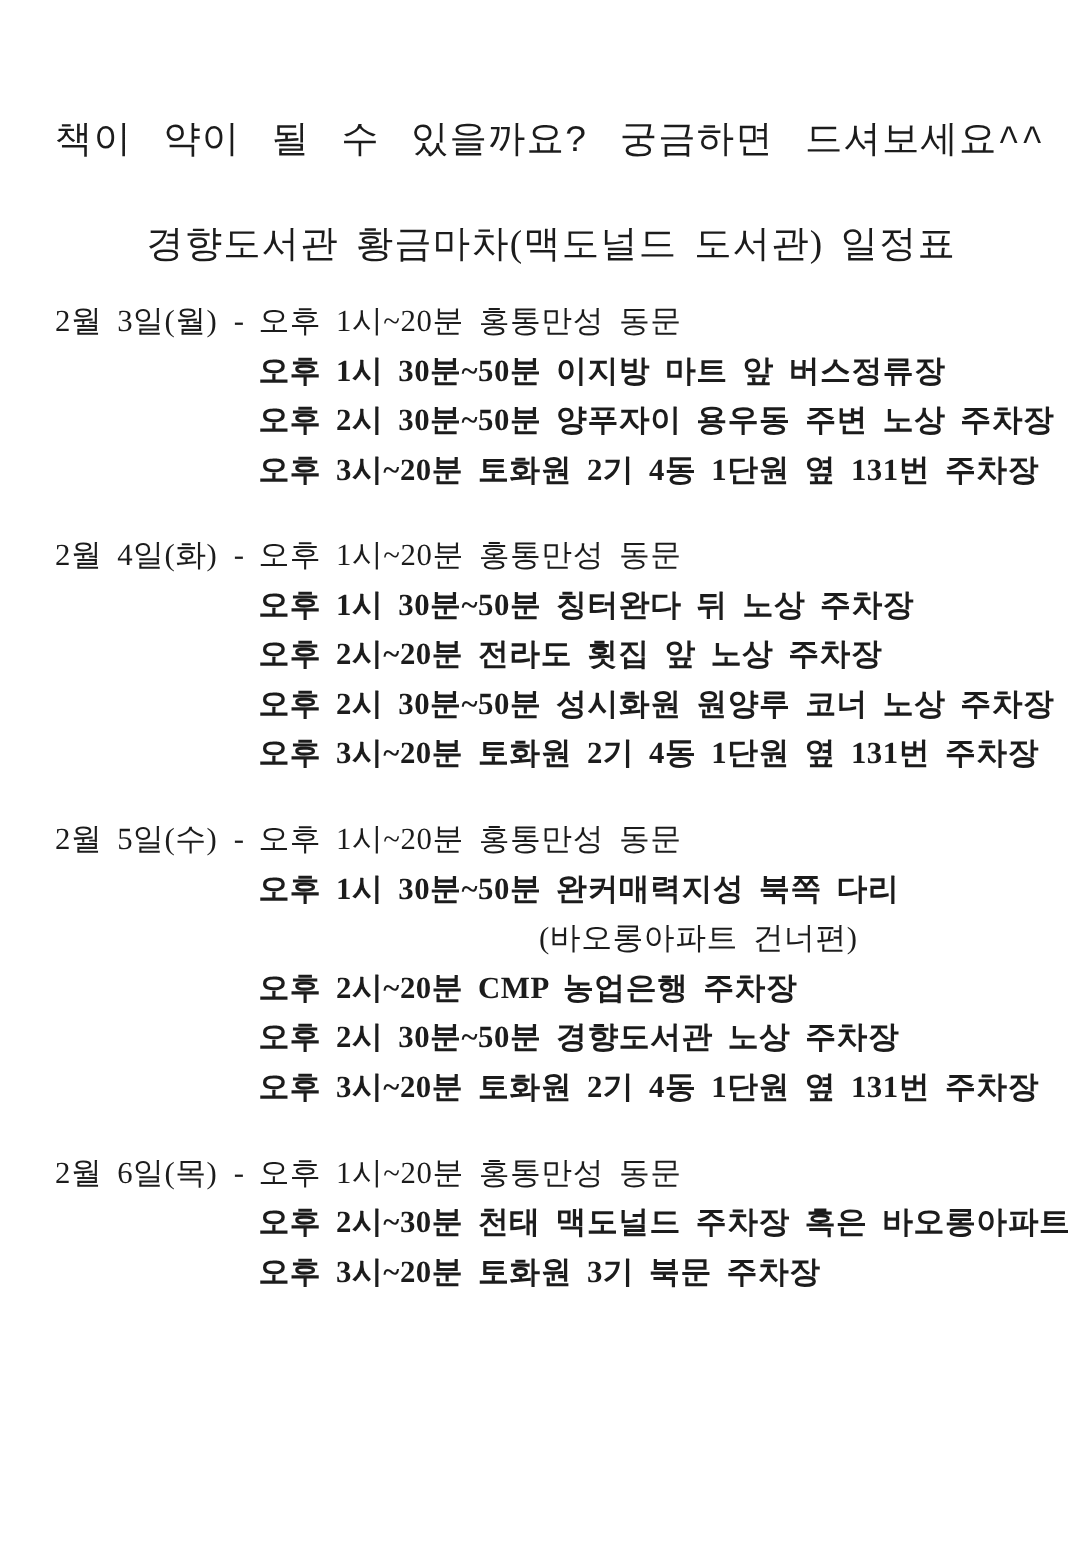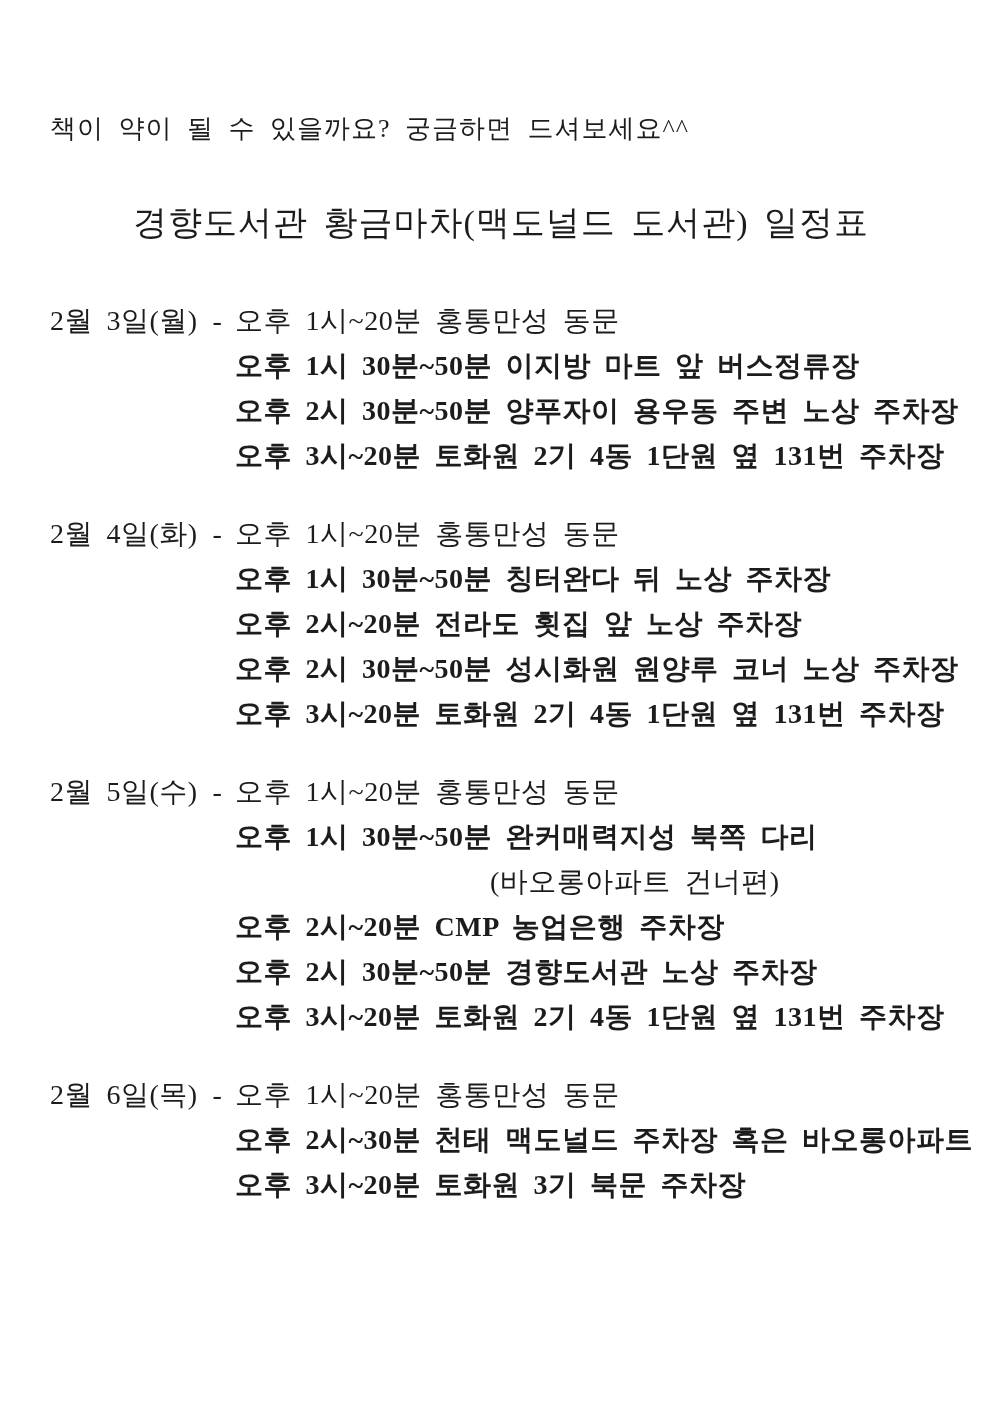--- a/index.html
+++ b/index.html
@@ -14,37 +14,38 @@
     overflow: hidden;
     font-family: "Liberation Serif", "DejaVu Serif", serif;
     color: #1c1c1c;
     -webkit-font-smoothing: antialiased;
   }
   .page {
     padding: 112px 40px 0 50px;
     box-sizing: border-box;
   }
   .intro {
-    font-size: 26px;
+    font-size: 34px;
     line-height: 34px;
     word-spacing: 7px;
     letter-spacing: 1px;
     white-space: nowrap;
+    font-family: Liberation Mono, monospace;
   }
   .doc-title {
     margin-top: 56px;
     font-size: 34px;
     line-height: 42px;
     text-align: center;
     word-spacing: 6px;
     letter-spacing: 1px;
     white-space: nowrap;
   }
   .schedule {
-    margin-top: 54px;
+    margin-top: 26px;
   }
   .day-block + .day-block {
     margin-top: 33px;
   }
   .line {
     font-size: 28px;
     line-height: 45px;
     word-spacing: 6px;
     letter-spacing: 0.5px;
     white-space: nowrap;

